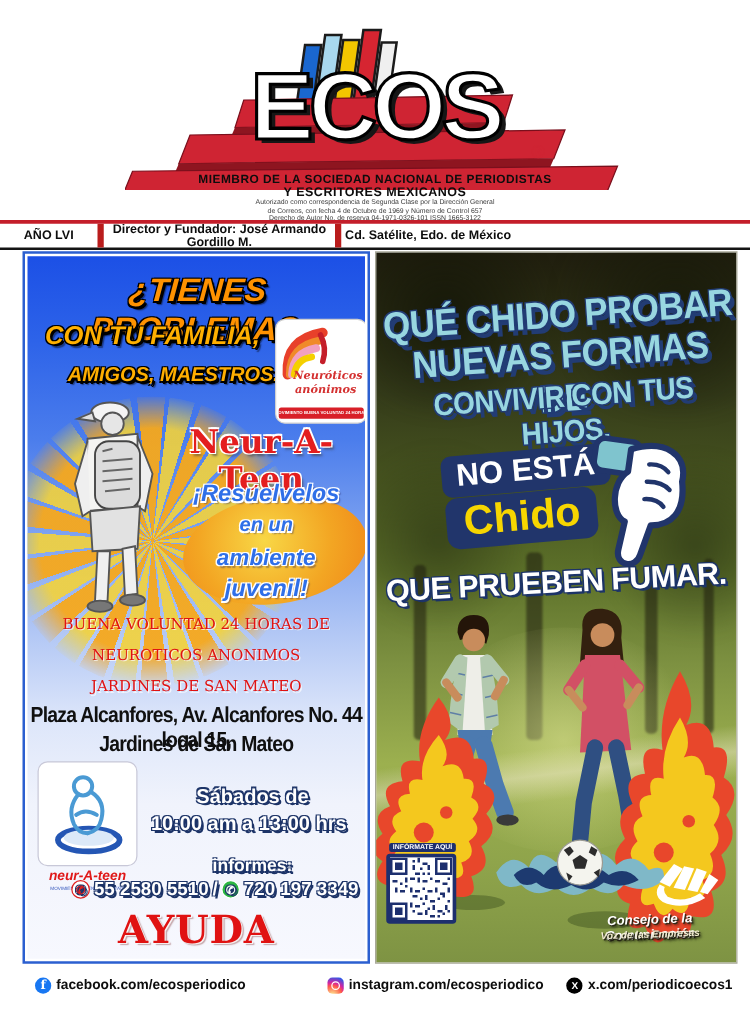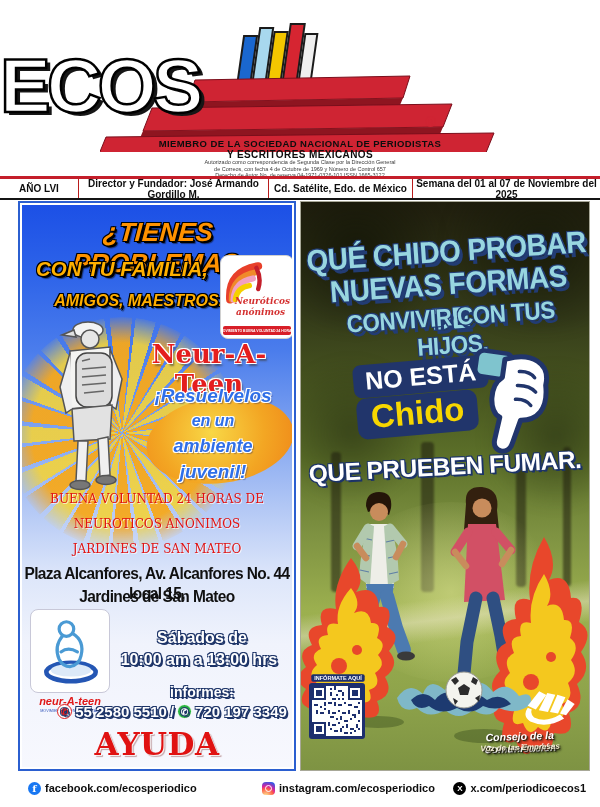--- a/index.html
+++ b/index.html
@@ -2,38 +2,38 @@
 <html><head>
 <meta charset="utf-8">
 <style>
   * { margin:0; padding:0; box-sizing:border-box; }
   html,body { background:#fff; }
   body { font-family:"Liberation Sans", sans-serif; }
   #page { position:relative; width:600px; height:807px; background:#fff; overflow:hidden; }
 
   
   #logo-svg { position:absolute; left:100px; top:20px; width:400px; height:132px; }
-  #ecos-title { position:absolute; left:0; right:0; top:46px; text-align:left;
+  #ecos-title { position:absolute; left:0; right:0; top:46px; text-align:center;
     font-size:76px; font-weight:900; letter-spacing:-4px; color:#fff; line-height:80px;
     -webkit-text-stroke:2.5px #000; text-shadow:4px 3px 0 #161616; }
   #reg-mark { position:absolute; left:425px; top:113px; font-size:15px; font-weight:bold; color:#cf2433; }
   .member-line { position:absolute; left:0; right:0; text-align:center; font-weight:bold;
     color:#0d0d0d; letter-spacing:.4px; }
   #member1 { top:138px; font-size:9.5px; }
   #member2 { top:148.5px; font-size:10px; }
   .fineprint { position:absolute; left:0; right:0; text-align:center; font-size:5.5px; color:#3a3a3a; }
   #fine1 { top:159px; } #fine2 { top:165.5px; } #fine3 { top:172px; }
 
   
   #info-bar { position:absolute; left:0; top:176px; width:600px; height:24px;
     border-top:3px solid #c41e2a; border-bottom:2px solid #141414;
     display:flex; align-items:center; background:#fff; }
   .info-cell { font-size:10px; font-weight:bold; color:#0d0d0d; text-align:center;
     height:100%; display:flex; align-items:center; justify-content:center; }
-  .info-cell + .info-cell { border-left:1px solid #b91c1c; }
+  .info-cell + .info-cell { border-left:5px solid #b91c1c; }
   #info-year { flex:0 0 78px; } #info-director { flex:0 0 190px; }
   #info-location { flex:0 0 144px; } #info-week { flex:1; }
 
   
   #left-ad { position:absolute; left:18px; top:201px; width:278px; height:570px;
     border:2px solid #2b5fd0; background:#fff; padding:2px; }
   #left-bg { position:relative; width:100%; height:100%; overflow:hidden;
     background:linear-gradient(180deg,#1c50e6 0%,#2d63e9 12%,#4b7dec 26%,#7fa3f0 40%,
       #b3c8f5 54%,#dde6fa 66%,#f0f3fc 78%,#f7f8fe 100%); }
 
@@ -192,21 +192,20 @@
     <div class="member-line" id="member2">Y ESCRITORES MEXICANOS</div>
     <div class="fineprint" id="fine1">Autorizado como correspondencia de Segunda Clase por la Dirección General</div>
     <div class="fineprint" id="fine2">de Correos, con fecha 4 de Octubre de 1969 y Número de Control 657</div>
     <div class="fineprint" id="fine3">Derecho de Autor No. de reserva 04-1971-0326-101 ISSN 1665-3122</div>
   </div>
 
   <div id="info-bar">
     <div class="info-cell" id="info-year">AÑO LVI</div>
     <div class="info-cell" id="info-director">Director y Fundador: José Armando Gordillo M.</div>
     <div class="info-cell" id="info-location">Cd. Satélite, Edo. de México</div>
-    <div class="info-cell" id="info-week">Semana del 01 al 07 de Noviembre del 2025</div>
   </div>
 
   <div id="left-ad">
     <div id="left-bg">
 
       <div id="starburst"></div>
 
       <svg id="boy-sketch" viewBox="0 0 118 178">
         <g stroke="#555" stroke-width="1.5" fill="#ececec">
           <ellipse cx="56" cy="13" rx="15" ry="8" fill="#f4f4f4"></ellipse>

